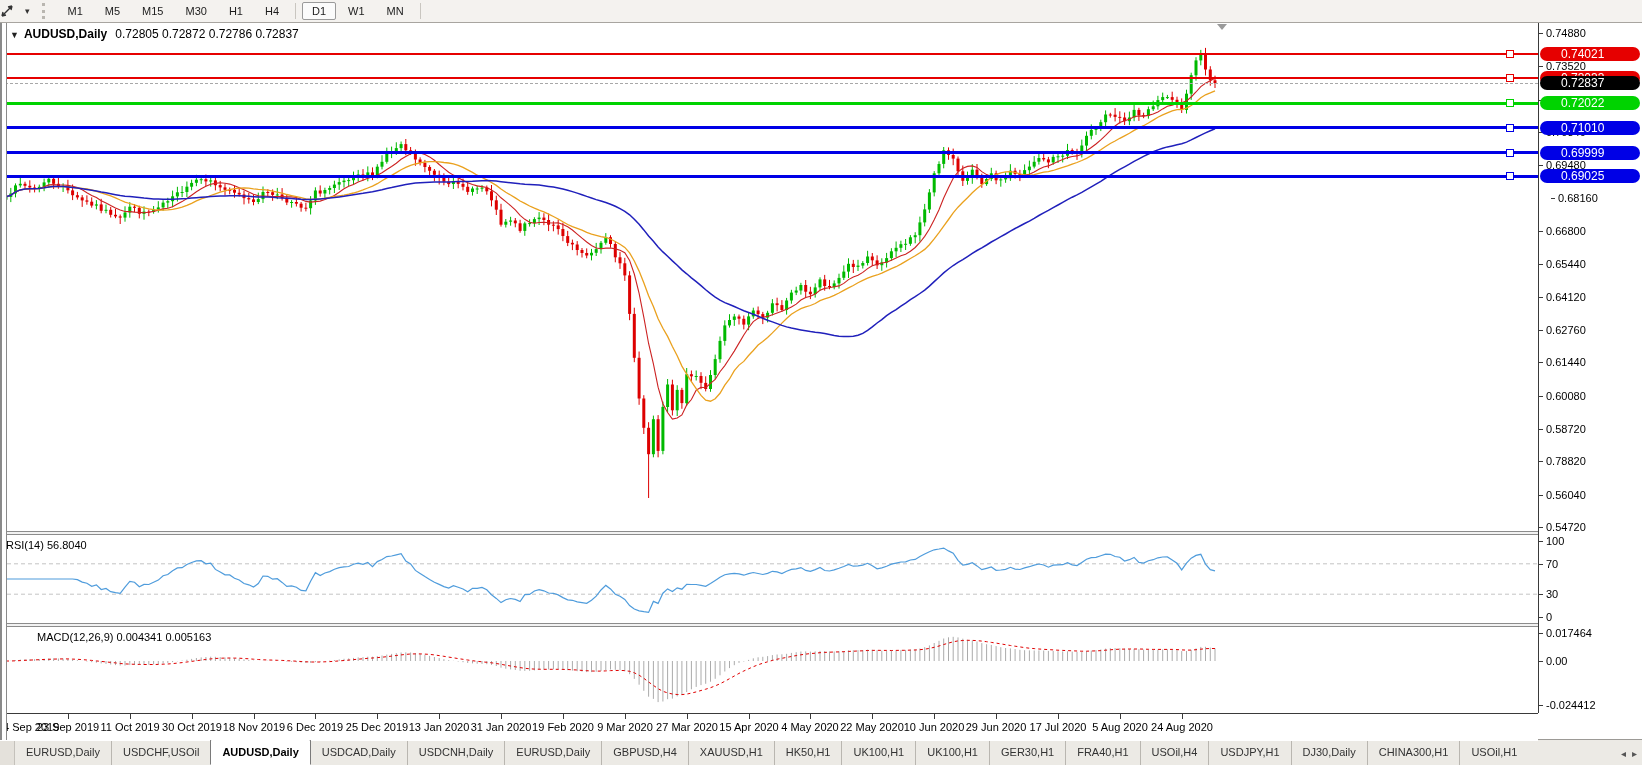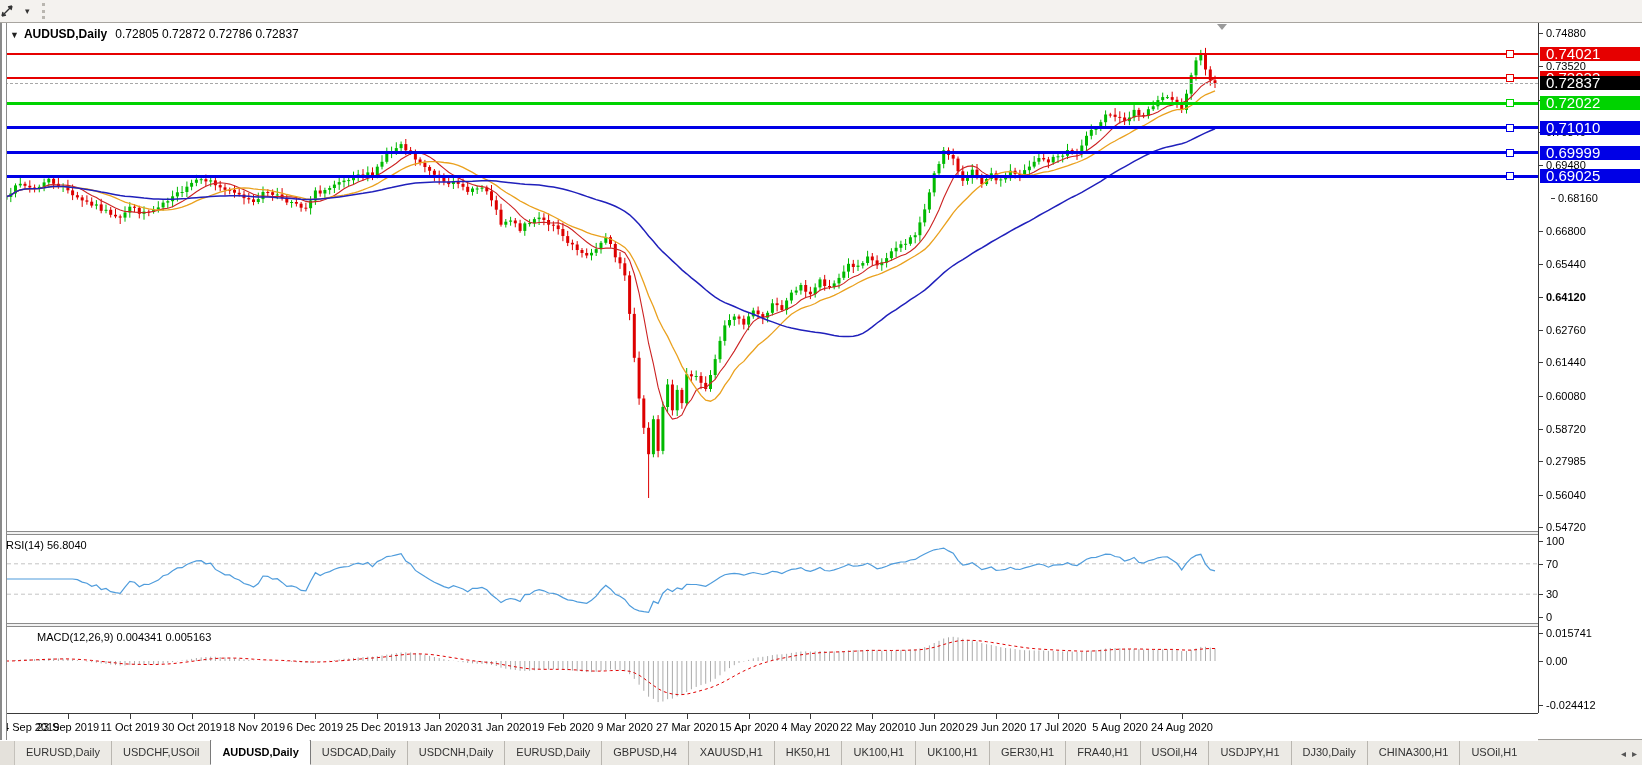--- a/index.html
+++ b/index.html
@@ -36,22 +36,22 @@
   #sep1{top:508px;}
   #sep2{top:600px;}
   .pane-label{position:absolute;left:6px;font-size:11px;color:#000;z-index:5;}
   #rsi-label{top:516px;}
   #macd-label{top:608px;margin-left:31px;}
   
   #axis{position:absolute;left:1538px;top:0;width:104px;height:690px;background:#fff;
     border-left:1px solid #3a3a3a;z-index:7;}
   .alabel{position:absolute;left:7px;height:14px;line-height:14px;font-size:11px;color:#000;white-space:nowrap;}
   .alabel::before{content:"";position:absolute;left:-7px;top:7px;width:4px;height:1px;background:#3a3a3a;}
-  .lvl{position:absolute;left:1px;width:100px;height:14px;line-height:14px;font-size:15px;
-    color:#fff;padding-left:6px;box-sizing:border-box;z-index:8;}
+  .lvl{position:absolute;left:1px;width:100px;height:14px;line-height:14px;font-size:12px;
+    color:#fff;padding-left:21px;box-sizing:border-box;z-index:8;border-radius:7px;}
   
   #datestrip{position:absolute;left:0;top:690px;width:1538px;height:27px;background:#fff;
     border-top:1px solid #3a3a3a;z-index:2;}
   .dtick{position:absolute;top:0;width:1px;height:5px;background:#3a3a3a;}
   .dlabel{position:absolute;top:7px;font-size:11px;color:#000;white-space:nowrap;transform:translateX(-50%);}
   
   #tabbar{position:absolute;left:0;top:739px;width:1642px;height:26px;background:#eceae5;
     border-top:1px solid #9c9a96;display:flex;align-items:stretch;}
   .tgrip{width:14px;border-right:1px solid #c4c1bb;background:#e4e1db;}
   #tabs{display:flex;flex:1;overflow:hidden;}
@@ -68,20 +68,33 @@
 <div id="toolbar">
   <div class="tool-left">
     <span class="icon-btn">
       <svg width="14" height="14" viewBox="0 0 14 14">
           <path d="M2 12 L7 7 M7 7 L12 2 M12 2 l-4 1 M12 2 l-1 4 M2 12 l4 -1 M2 12 l1 -4" stroke="#333" stroke-width="1.4" fill="none"></path>
         </svg>
     </span>
     <span class="caret">▾</span>
   </div>
   <div class="grip"></div>
+  <div class="tf-group">
+      <div class="tf">M1</div>
+      <div class="tf">M5</div>
+      <div class="tf">M15</div>
+      <div class="tf">M30</div>
+      <div class="tf">H1</div>
+      <div class="tf">H4</div>
+      <div class="vsep"></div>
+      <div class="tf active">D1</div>
+      <div class="tf">W1</div>
+      <div class="tf">MN</div>
+      <div class="vsep"></div>
+    </div>
 </div>
 
 <div id="chartwin">
   <svg id="svg-main" width="1538" height="508">
       <line x1="6.0" x2="6.0" y1="169.2" y2="179.8" stroke="#00b900" stroke-width="1"></line>
       <rect x="4.5" y="173.8" width="3" height="2.9" fill="#00b900"></rect>
       <line x1="10.8" x2="10.8" y1="164.9" y2="179.1" stroke="#00b900" stroke-width="1"></line>
       <rect x="9.3" y="170.5" width="3" height="3.4" fill="#00b900"></rect>
       <line x1="15.5" x2="15.5" y1="160.4" y2="174.4" stroke="#00b900" stroke-width="1"></line>
       <rect x="14.0" y="162.4" width="3" height="8.0" fill="#00b900"></rect>
@@ -930,33 +943,33 @@
       <div class="lvl" style="top: 146px; background: rgb(0, 0, 230);">0.69025</div>
       <div class="lvl" style="top: 53px; background: rgb(0, 0, 0); z-index: 9;">0.72837</div>
       <div class="alabel" style="top: 3px;">0.74880</div>
       <div class="alabel" style="top: 36px;">0.73520</div>
       <div class="alabel" style="top: 70px;">0.72160</div>
       <div class="alabel" style="top: 102px;">0.70840</div>
       <div class="alabel" style="top: 135px;">0.69480</div>
       <div class="alabel" style="top: 168px; margin-left: 12px;">0.68160</div>
       <div class="alabel" style="top: 201px;">0.66800</div>
       <div class="alabel" style="top: 234px;">0.65440</div>
-      <div class="alabel" style="top: 267px; font-weight: bold;">0.64120</div>
+      <div class="alabel" style="top: 267px;">0.64120</div>
       <div class="alabel" style="top: 300px;">0.62760</div>
       <div class="alabel" style="top: 332px;">0.61440</div>
       <div class="alabel" style="top: 366px;">0.60080</div>
       <div class="alabel" style="top: 399px; text-align: right;">0.58720</div>
-      <div class="alabel" style="top: 431px;">0.27985</div>
+      <div class="alabel" style="top: 431px;">0.78820</div>
       <div class="alabel" style="top: 465px;">0.56040</div>
       <div class="alabel" style="top: 497px;">0.54720</div>
       <div class="alabel" style="top: 511px;">100</div>
       <div class="alabel" style="top: 534px;">70</div>
       <div class="alabel" style="top: 564px;">30</div>
       <div class="alabel" style="top: 587px;">0</div>
-      <div class="alabel" style="top: 603px;">0.015741</div>
+      <div class="alabel" style="top: 603px;">0.017464</div>
       <div class="alabel" style="top: 631px;">0.00</div>
       <div class="alabel" style="top: 675px;">-0.024412</div>
     </div>
   <div class="win-edge"></div>
 </div>
 
 <div id="tabbar">
   <div class="tgrip"></div>
   <div id="tabs">
       <div class="tab">EURUSD,Daily</div>

